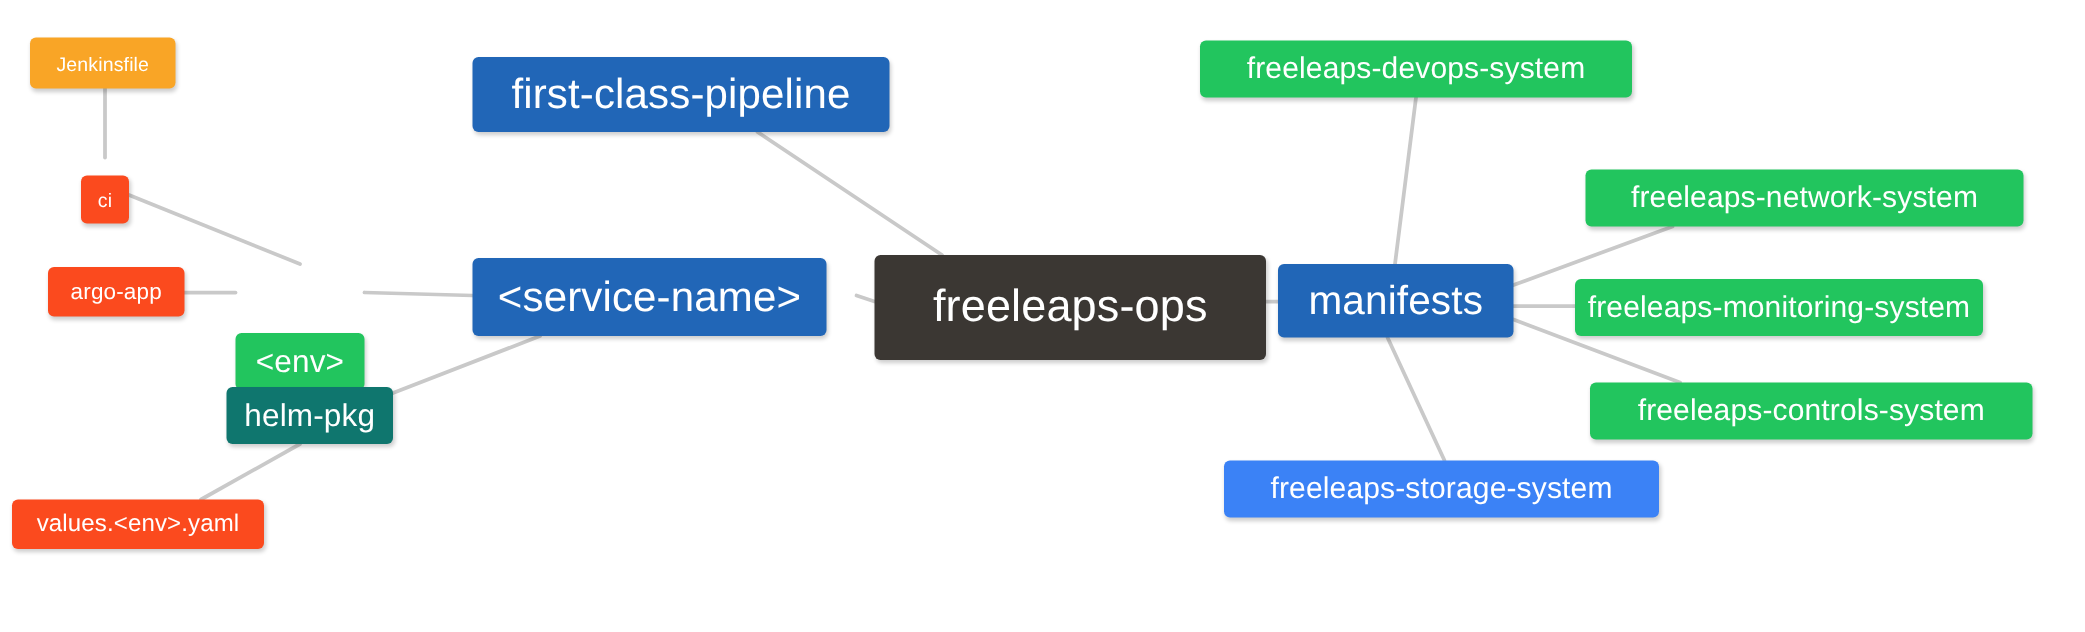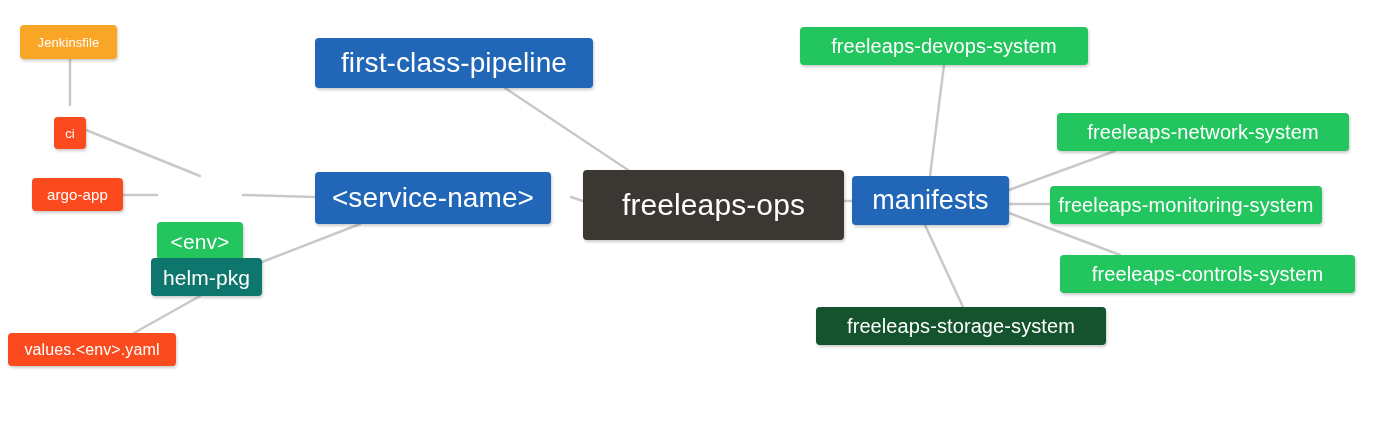--- a/index.html
+++ b/index.html
@@ -70,15 +70,15 @@
       <div class="node" style="left: 151px; top: 258px; width: 111px; height: 38px; background: #0f766e; font-size: 21px;">helm-pkg</div>
       <div class="node" style="left: 8px; top: 333px; width: 168px; height: 33px; background: rgb(251, 74, 30); font-size: 16px;">values.&lt;env&gt;.yaml</div>
       <div class="node" style="left: 315px; top: 38px; width: 278px; height: 50px; background: rgb(33, 102, 183); font-size: 28px;">first-class-pipeline</div>
       <div class="node" style="left: 315px; top: 172px; width: 236px; height: 52px; background: rgb(33, 102, 183); font-size: 28px;">&lt;service-name&gt;</div>
       <div class="node" style="left: 583px; top: 170px; width: 261px; height: 70px; background: rgb(59, 55, 51); font-size: 30px;">freeleaps-ops</div>
       <div class="node" style="left: 852px; top: 176px; width: 157px; height: 49px; background: rgb(33, 102, 183); font-size: 27px;">manifests</div>
       <div class="node" style="left: 800px; top: 27px; width: 288px; height: 38px; background: rgb(34, 197, 94); font-size: 20px;">freeleaps-devops-system</div>
       <div class="node" style="left: 1057px; top: 113px; width: 292px; height: 38px; background: rgb(34, 197, 94); font-size: 20px; text-align: center;">freeleaps-network-system</div>
       <div class="node" style="left: 1050px; top: 186px; width: 272px; height: 38px; background: rgb(34, 197, 94); font-size: 20px;">freeleaps-monitoring-system</div>
       <div class="node" style="left: 1060px; top: 255px; width: 295px; height: 38px; background: rgb(34, 197, 94); font-size: 20px;">freeleaps-controls-system</div>
-      <div class="node" style="left: 816px; top: 307px; width: 290px; height: 38px; background: #14532d; font-size: 20px;">freeleaps-storage-system</div>
+      <div class="node" style="left: 816px; top: 307px; width: 290px; height: 38px; background: #3b82f6; font-size: 20px;">freeleaps-storage-system</div>
     </div>
 </div>
 
 </body></html>

